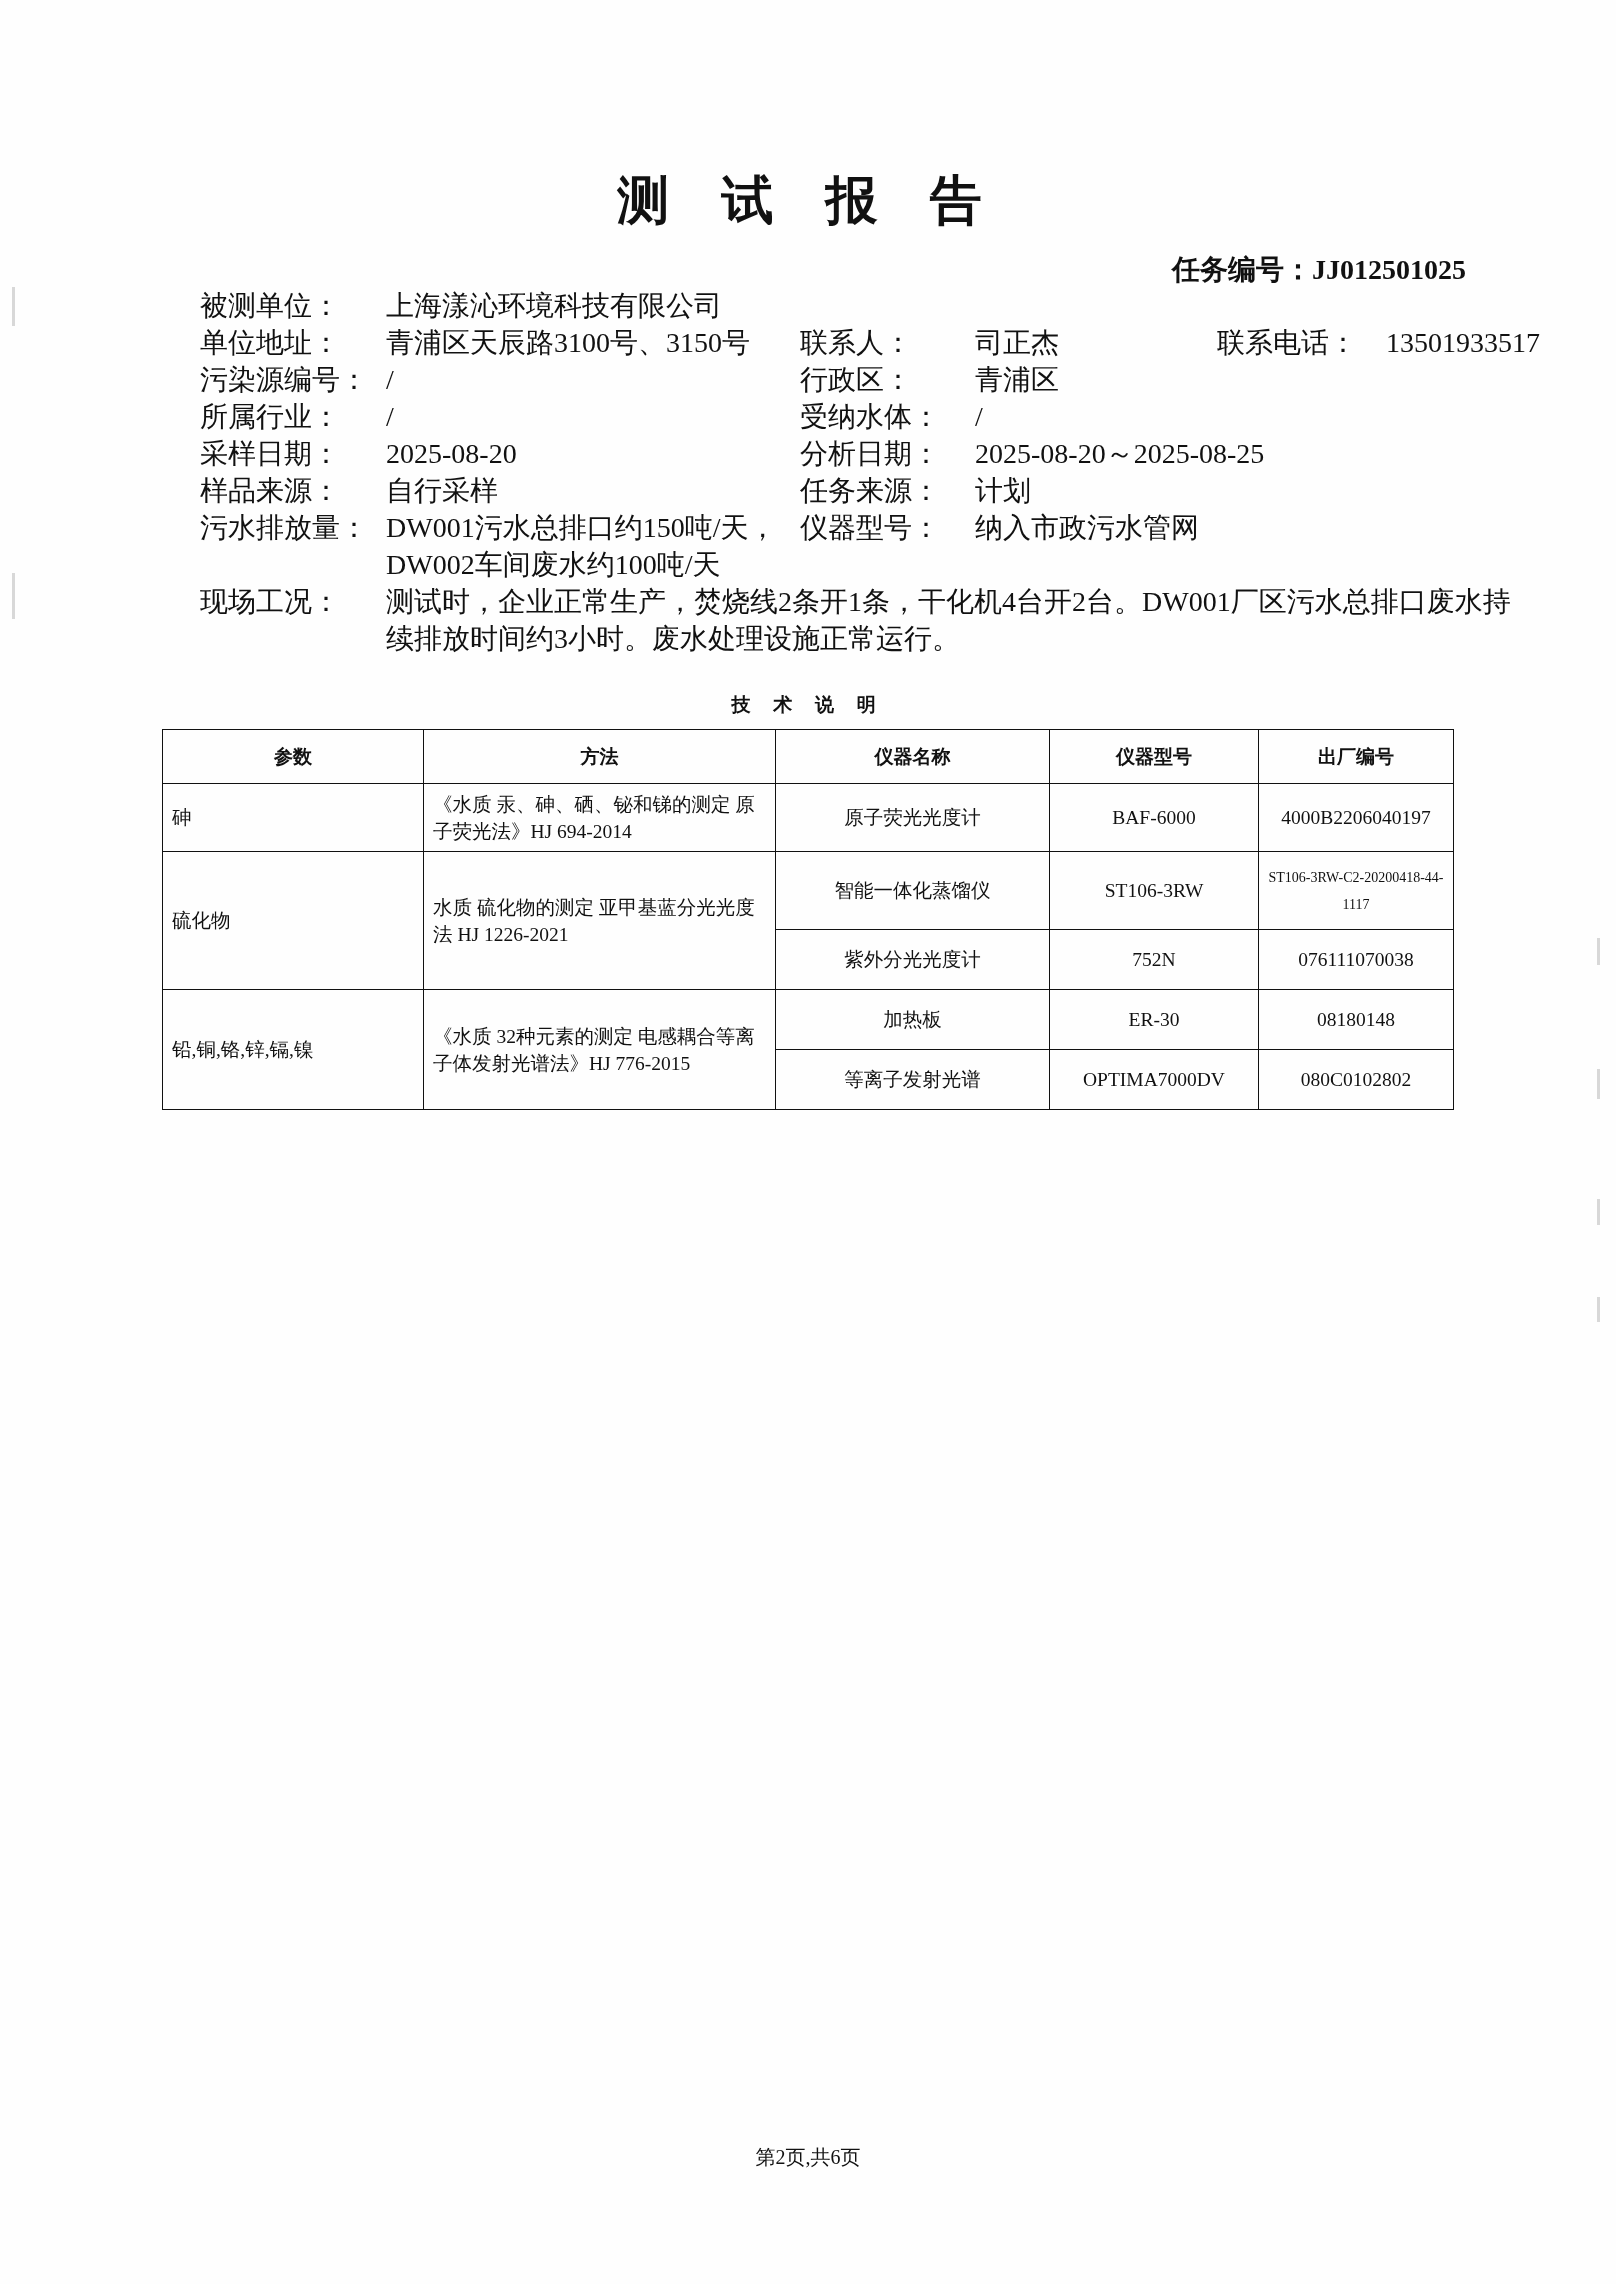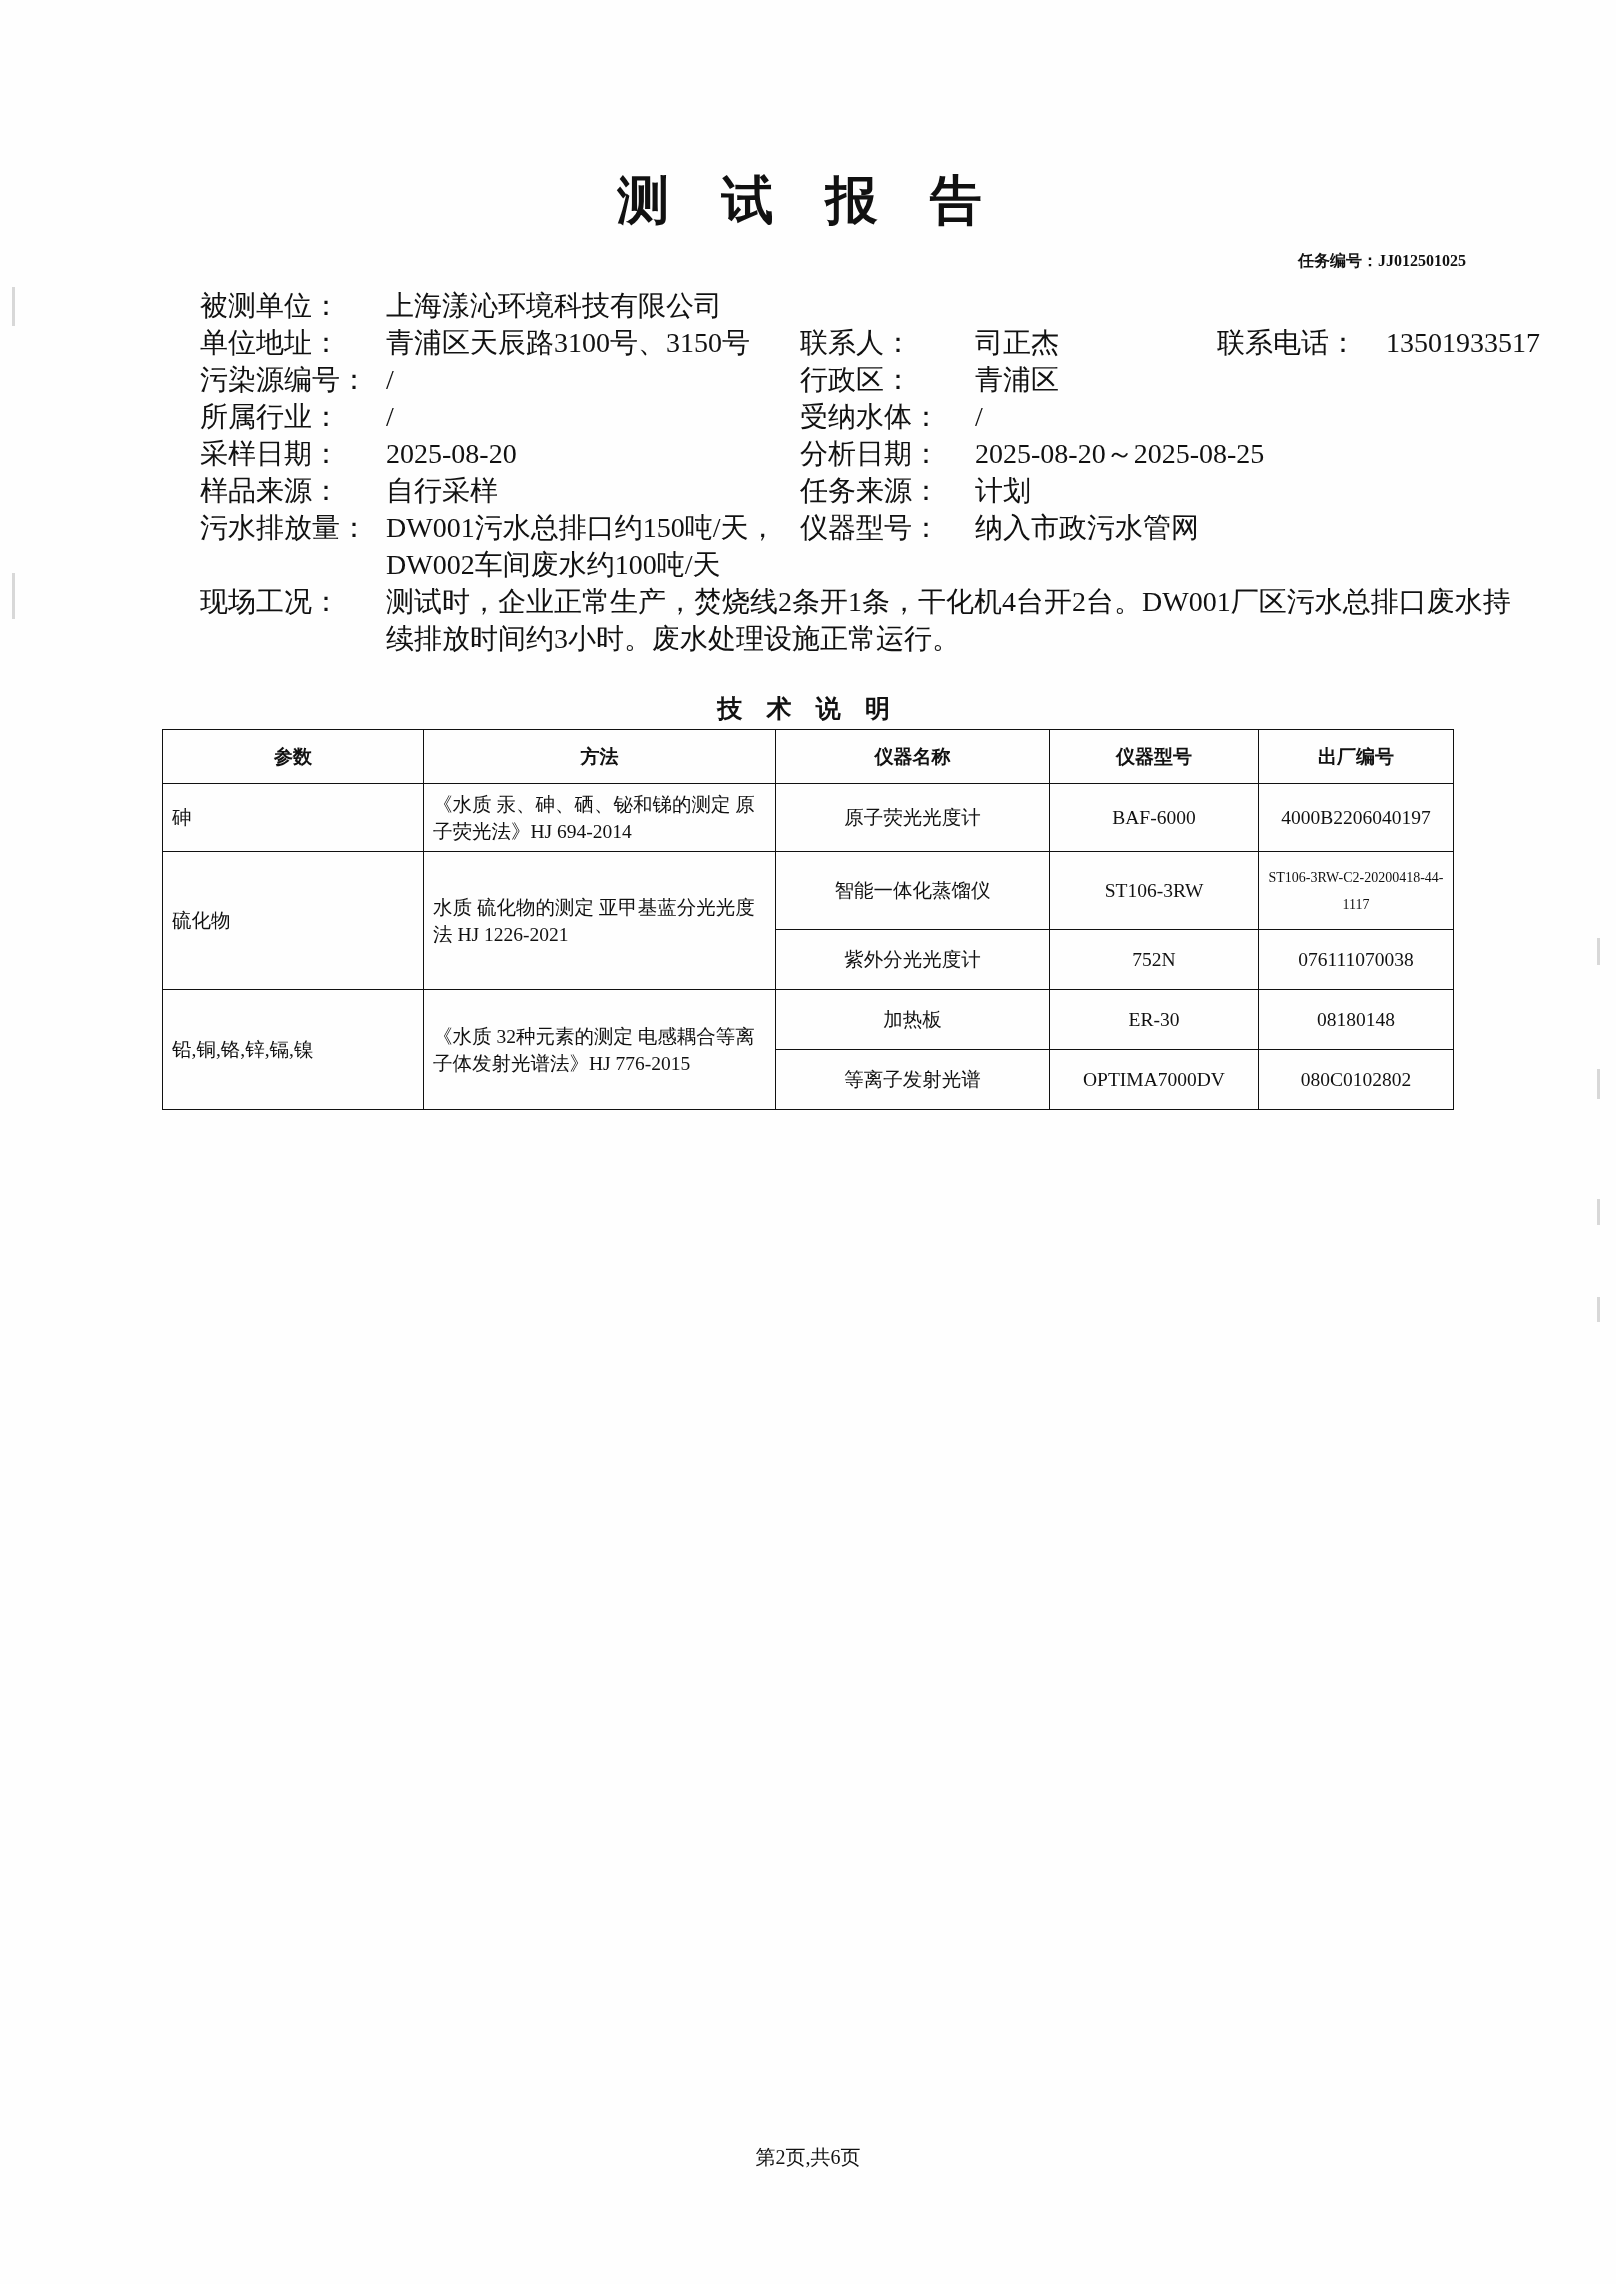--- a/index.html
+++ b/index.html
@@ -31,21 +31,21 @@
     font-size: 52px;
     font-weight: bold;
     letter-spacing: 17px;
     font-family: "DejaVu Serif", "Liberation Serif", serif;
   }
   
   .task-no {
     position: absolute;
     top: 251px;
     right: 150px;
-    font-size: 16px;
+    font-size: 28px;
     font-weight: bold;
     white-space: nowrap;
   }
   
   .info-block {
     position: absolute;
     top: 287px;
     left: 156px;
     width: 1303px;
     font-size: 28px;
@@ -104,21 +104,21 @@
     white-space: normal;
     line-height: 37px;
   }
   
   .tech-head {
     position: absolute;
     top: 692px;
     left: 0;
     width: 1616px;
     text-align: center;
-    font-size: 25px;
+    font-size: 19px;
     font-weight: bold;
     letter-spacing: 9px;
   }
   
   .tech-table {
     position: absolute;
     top: 729px;
     left: 162px;
     width: 1292px;
     border-collapse: collapse;

